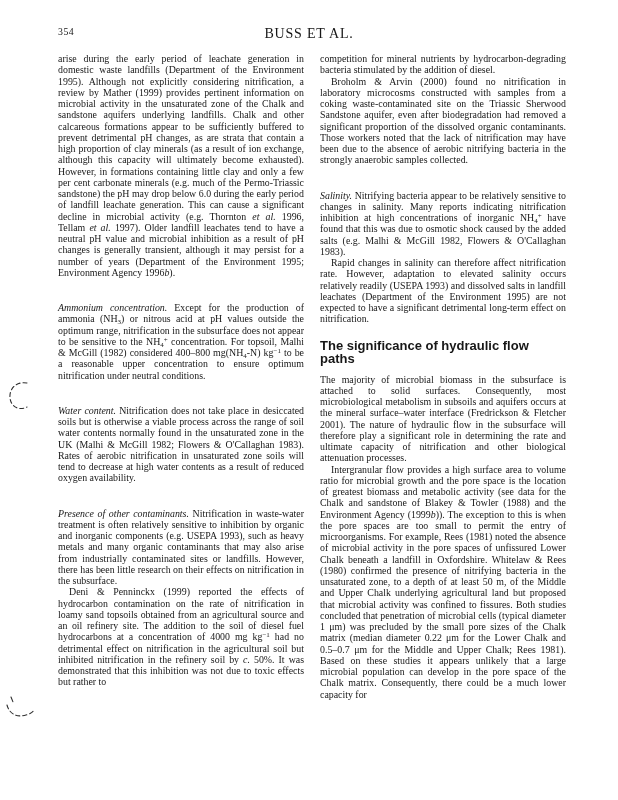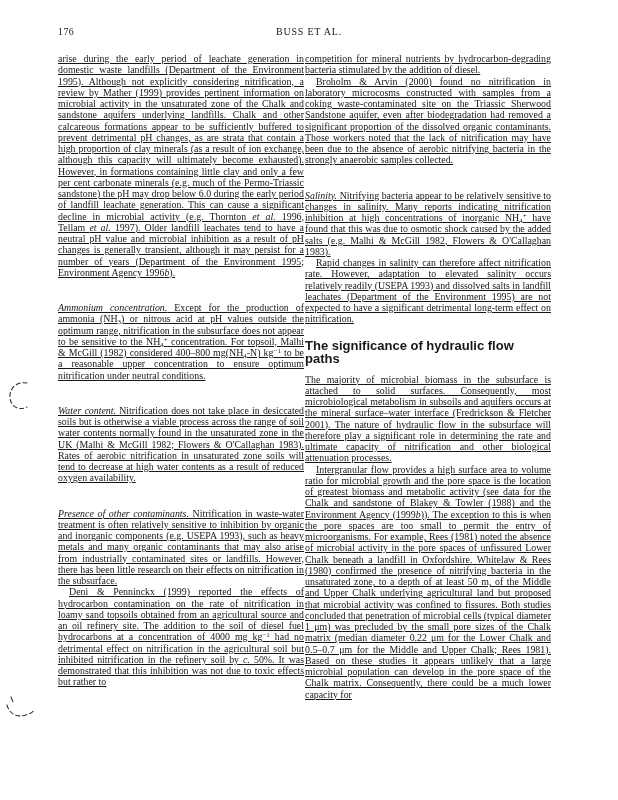--- a/index.html
+++ b/index.html
@@ -11,52 +11,52 @@
     font-family:"Liberation Serif", serif;
     color:#171717;
   }
   .page-number {
     position:absolute; top:26px; left:58px;
     font-size:9.8px; letter-spacing:0.5px;
   }
   .running-head {
     position:absolute; top:26px; left:0; width:618px;
     text-align:center;
-    font-size:10px; letter-spacing:0.8px;
+    font-size:14px; letter-spacing:0.8px;
   }
   .col {
     position:absolute; top:53px; width:246px;
     font-size:9.9px; line-height:11.25px;
     text-align:justify;
     filter:blur(0.18px);
   }
   .col-left  { left:58px; }
-  .col-right { left:305px; }
-  .para { margin:0; padding:0;text-decoration:underline; }
+  .col-right { left:320px; }
+  .para { margin:0; padding:0; }
   .para.indent { text-indent:11px; }
   .para.gap { margin-top:24px; }
   .section-heading {
     font-family:"Liberation Sans", sans-serif;
     font-weight:bold;
     font-size:13px; line-height:13px;
     text-align:left;
     margin:14px 0 9px 0;
   }
   sub, sup { font-size:7px; line-height:0; }
   sub { vertical-align:-0.25em; }
   sup { vertical-align:0.5em; }
   .artifact { position:absolute; pointer-events:none; }
   .artifact path { fill:none; stroke:#2e2e2e; stroke-width:1.1; stroke-linecap:round; }
 </style>
 </head>
 <body>
 
 <div class="page">
 
-  <div class="page-number">176</div>
+  <div class="page-number">354</div>
   <div class="running-head">BUSS ET AL.</div>
 
   <svg class="artifact" style="left:6px; top:378px;" width="28" height="38" viewBox="0 0 28 38">
     <path d="M21,5 C10,3 3,11 4,20 C5,29 13,33 21,29" stroke-dasharray="4 3"></path>
   </svg>
 
   <svg class="artifact" style="left:2px; top:694px;" width="36" height="30" viewBox="0 0 36 30">
     <path d="M9,3 L11,8" stroke-dasharray="5 2"></path>
     <path d="M5,11 C7,19 14,24 24,21 C28,20 31,18 32,16" stroke-dasharray="4 3"></path>
   </svg>

